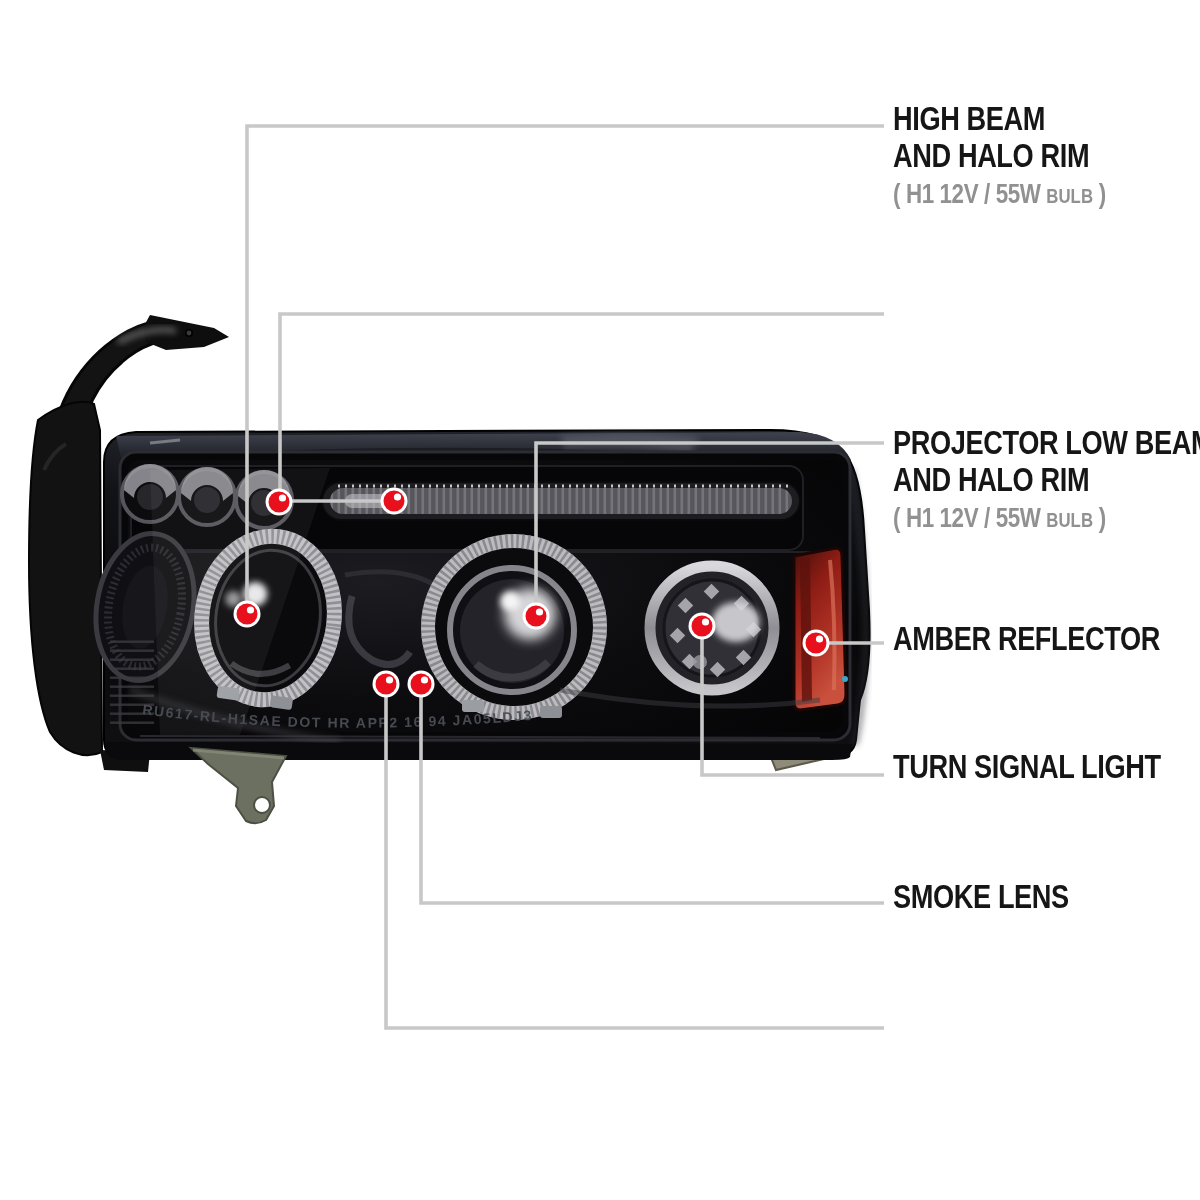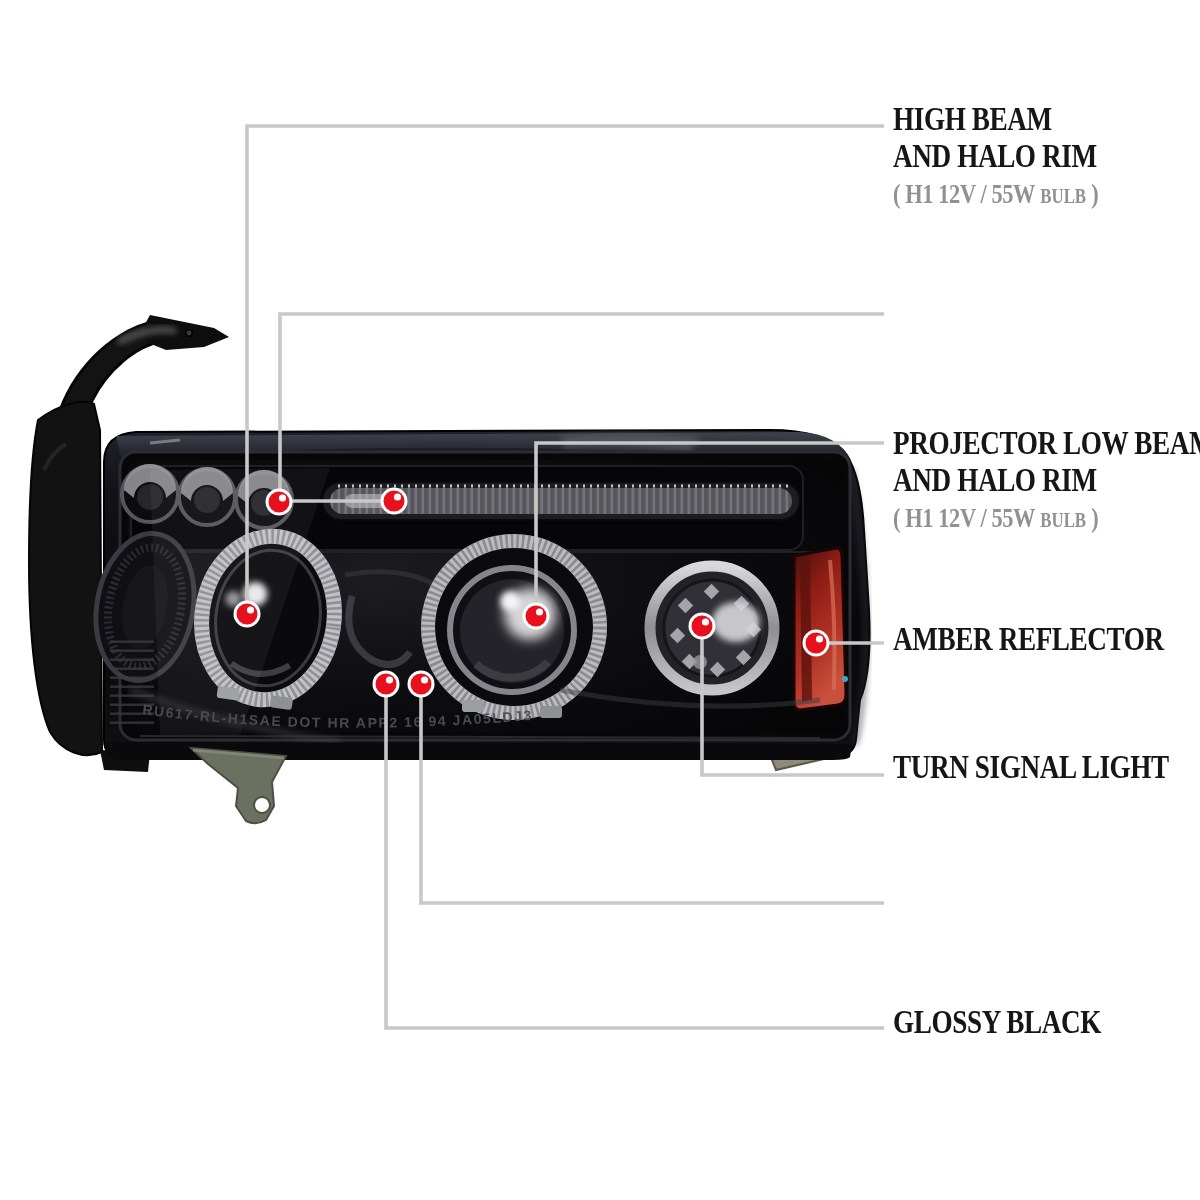--- a/index.html
+++ b/index.html
@@ -2,21 +2,21 @@
 <html><head>
 <meta charset="utf-8">
 <style>
   html,body{margin:0;padding:0;background:#ffffff;}
   #canvas{
     position:relative;width:1200px;height:1200px;background:#ffffff;
     font-family:"Liberation Sans",sans-serif;overflow:hidden;
   }
   #art{position:absolute;left:0;top:0;}
   .label{
-    position:absolute;left:893px;color:#161616;font-family:Liberation Serif, serif;
+    position:absolute;left:893px;color:#161616;
   }
   .label .t{
     display:block;font-weight:bold;font-size:34px;line-height:37px;
     letter-spacing:-0.5px;transform:scaleX(0.8);transform-origin:left top;
     white-space:nowrap;
   }
   .label .spec{
     display:block;margin-top:5px;font-weight:bold;color:#919191;
     font-size:28px;line-height:30px;letter-spacing:-0.5px;
     transform:scaleX(0.8);transform-origin:left top;white-space:nowrap;
@@ -271,18 +271,18 @@
   </div>
 
   <div class="label" style="top:620px">
     <span class="t">AMBER REFLECTOR</span>
   </div>
 
   <div class="label" style="top:748px">
     <span class="t">TURN SIGNAL LIGHT</span>
   </div>
 
-
-  <div class="label" style="top:1003px">
-    <span class="t">GLOSSY BLACK</span>
-  </div>
+  <div class="label" style="top:878px">
+    <span class="t">SMOKE LENS</span>
+  </div>
+
 
 </div>
 
 </body></html>

